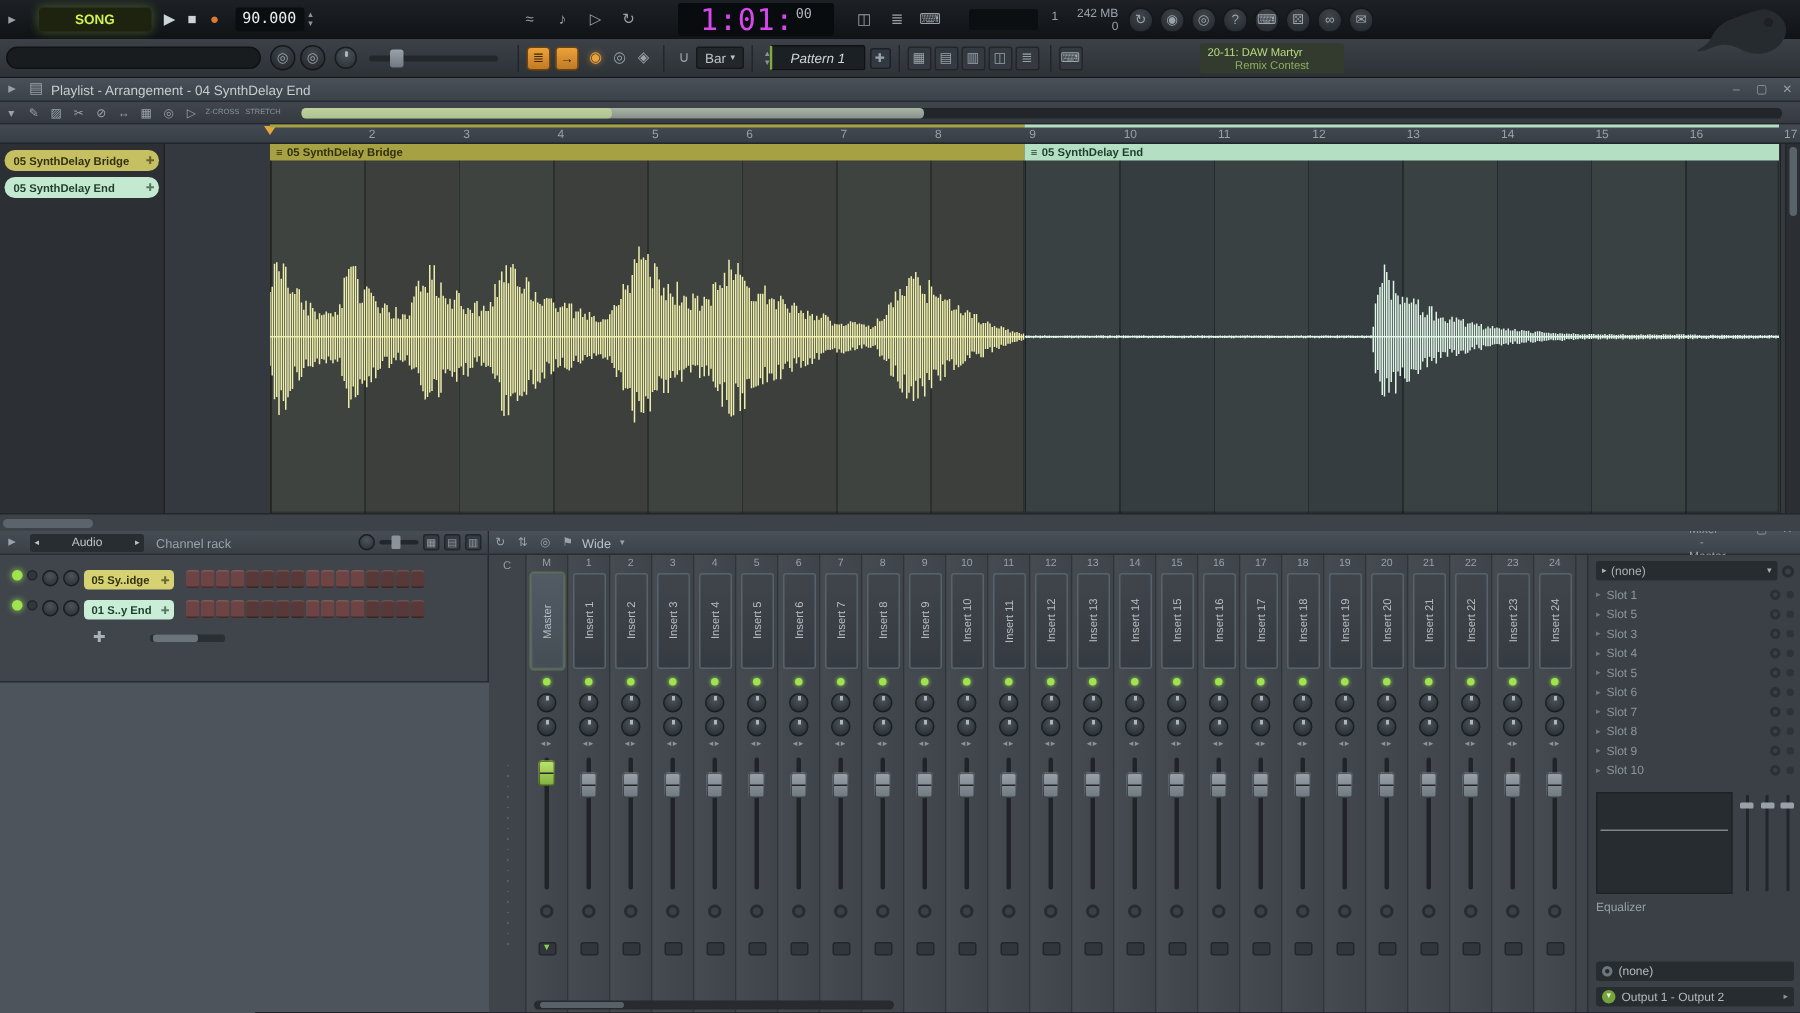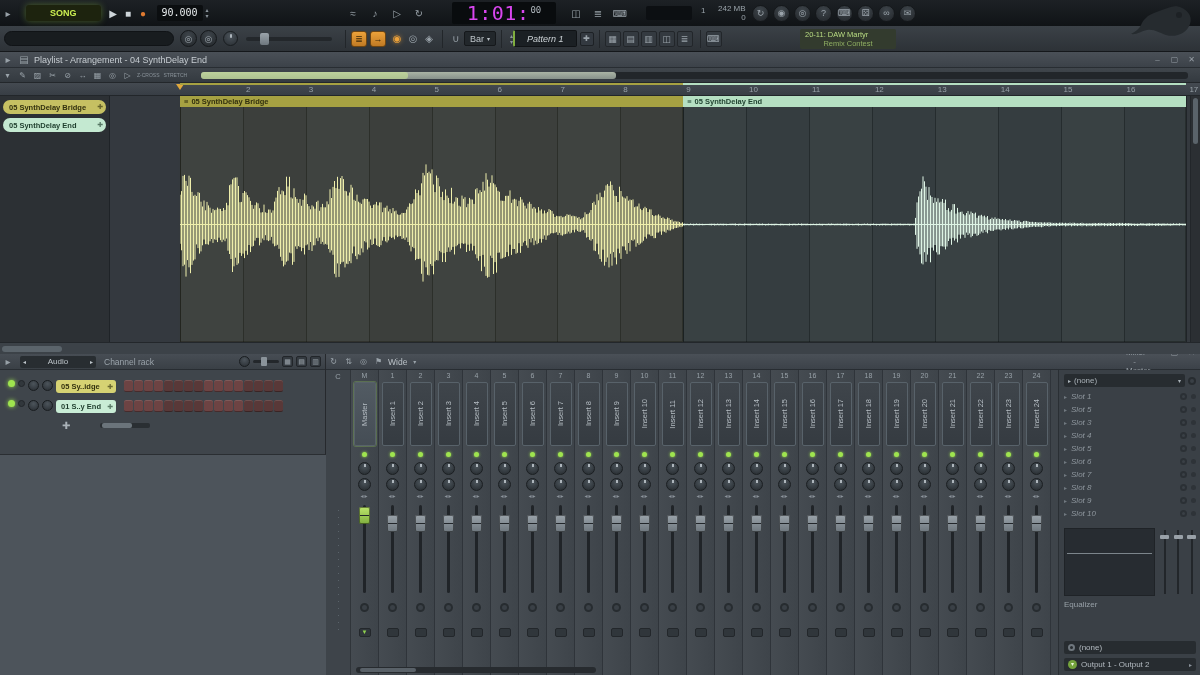--- a/index.html
+++ b/index.html
@@ -184,21 +184,21 @@
   .mx-panel{width:142px;border-left:1px solid #2a2f34;background:#3a4046;display:flex;flex-direction:column;
     font-size:8px;padding:4px 4px 4px 5px;}
   .sel-row{display:flex;align-items:center;gap:3px;}
   .selbox{flex:1;height:13px;background:#272c30;border-radius:2px;display:flex;align-items:center;
     gap:3px;padding:0 4px;color:#aab2b8;}
   .selbox .gr{margin-left:auto;}
   .pcirc{width:8px;height:8px;border-radius:50%;border:2px solid #272c30;background:#3a4046;flex:0 0 auto;}
   .slots{margin-top:3px;}
   .slot{display:flex;align-items:center;height:13px;gap:4px;}
   .slot .ar{font-size:6px;color:#70787f;}
-  .slot .nm{font-style:italic;color:#8d959c;text-align:right;}
+  .slot .nm{color:#8d959c;text-align:right;}
   .slot .ring{margin-left:auto;width:7px;height:7px;border-radius:50%;border:2px solid #2b3035;background:#3a4046;}
   .slot .dot{width:5px;height:5px;border-radius:50%;background:#2e3338;}
   .eq-area{display:flex;gap:5px;margin-top:8px;}
   .eqbox{flex:1;height:68px;background:#272c31;border:1px solid #1f2327;position:relative;}
   .eqbox::after{content:"";position:absolute;left:2px;right:2px;top:24px;height:1px;background:#9aa3aa;opacity:.75;}
   .eqsliders{width:36px;display:flex;justify-content:space-between;}
   .eqs{position:relative;width:9px;height:68px;}
   .eqs::before{content:"";position:absolute;left:50%;top:2px;bottom:2px;width:2px;margin-left:-1px;background:#22262a;}
   .eqs i{position:absolute;left:0;right:0;top:7px;height:4px;background:#99a1a8;border-radius:1px;}
   .eq-label{margin-top:4px;color:#98a1a8;}

